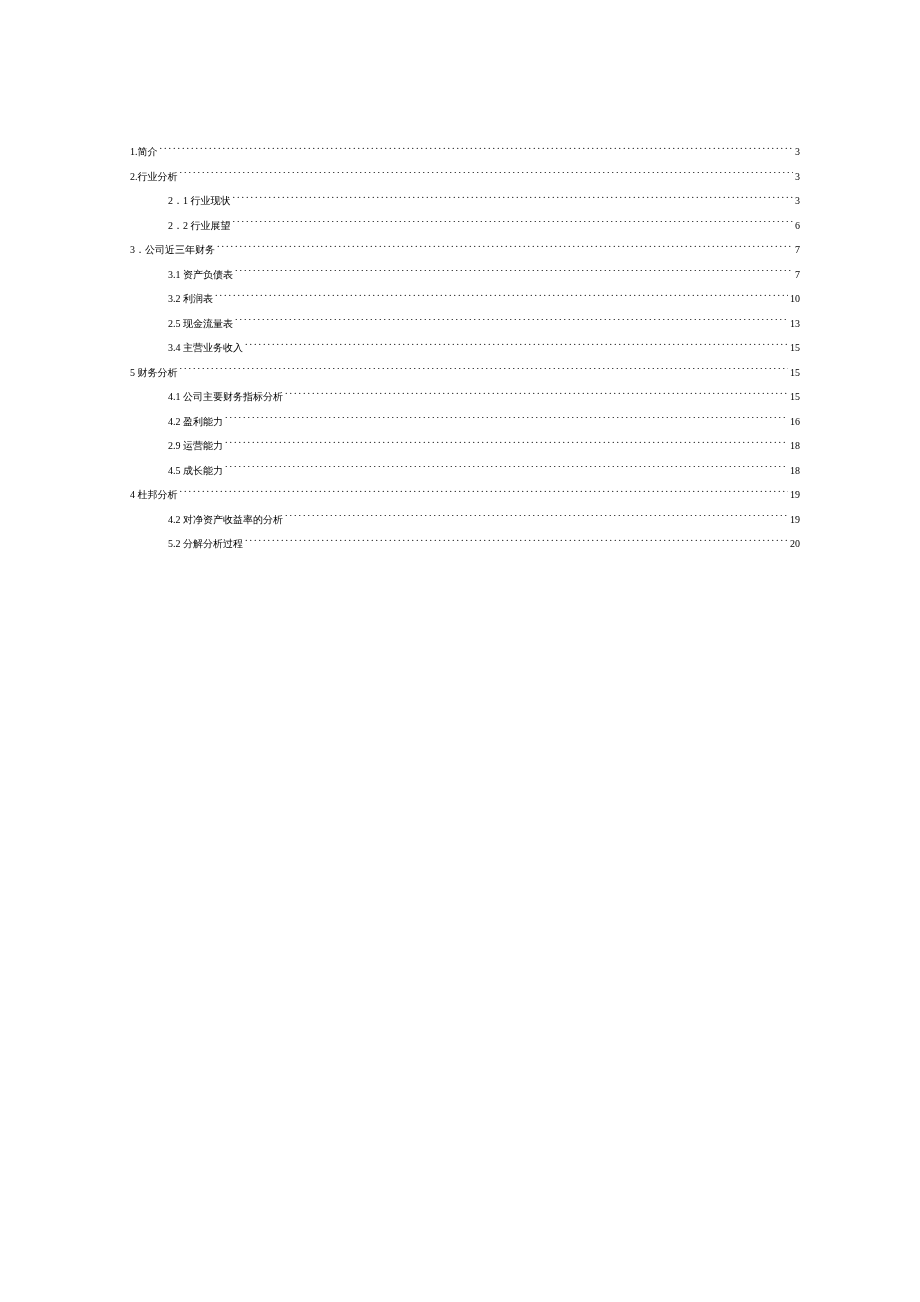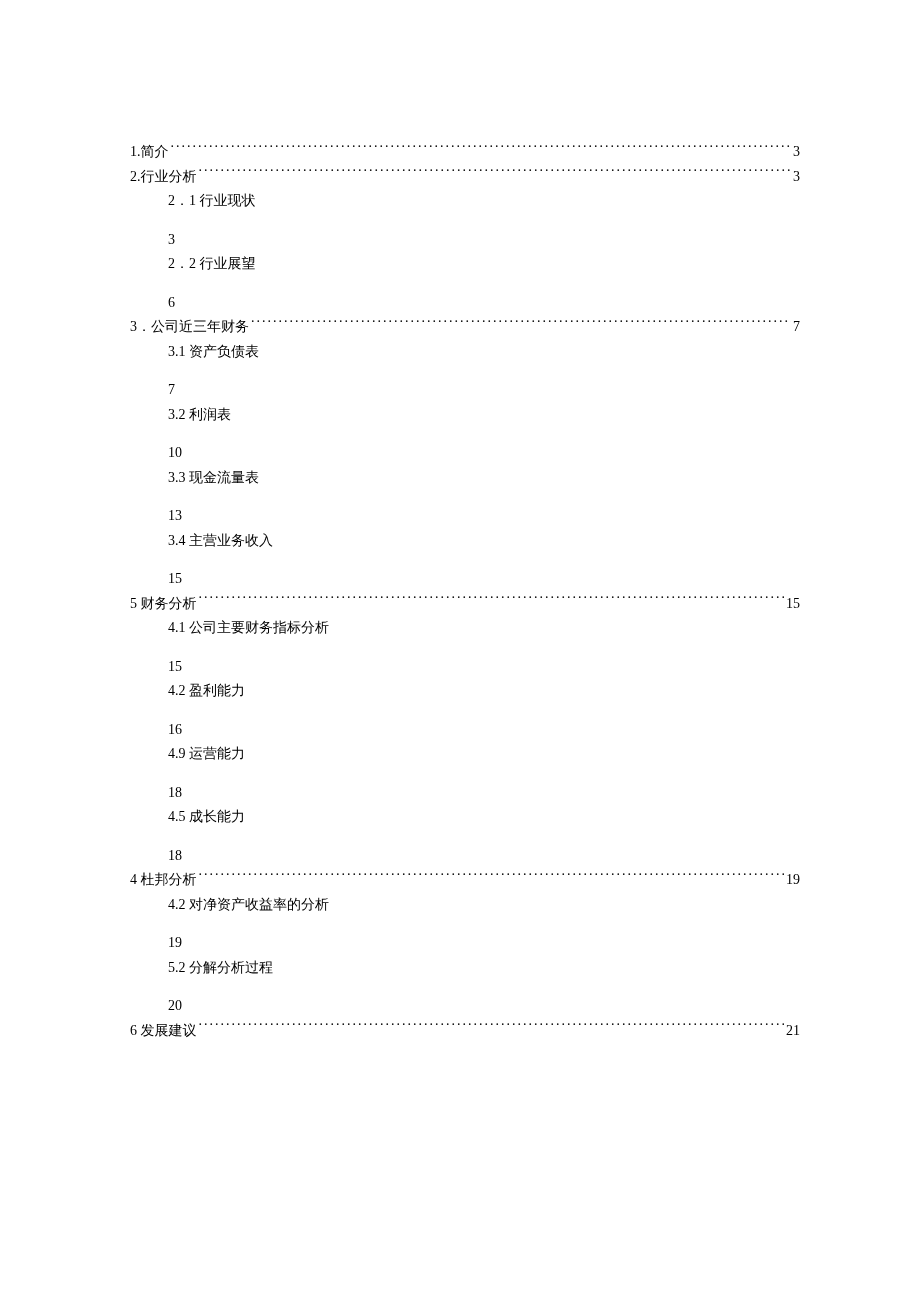--- a/index.html
+++ b/index.html
@@ -10,29 +10,28 @@
       width: 920px;
       height: 1302px;
       overflow: hidden;
     }
     .page {
       padding: 140px 120px 0 130px;
       box-sizing: border-box;
     }
     .toc-item {
       display: flex;
-      align-items: flex-start;
-      font-size: 14px;
+      align-items: center;
+      font-size: 10px;
       line-height: 24.5px;
       color: #000;
       white-space: nowrap;
     }
     .toc-item.level-2 {
       padding-left: 38px;
-      flex-direction: column;
     }
     .toc-label {
       flex: 0 0 auto;
     }
     .toc-dots {
       flex: 1 1 auto;
       margin: 0 2px;
       overflow: hidden;
       letter-spacing: 2px;
       color: #000;
@@ -86,21 +85,21 @@
         <span class="toc-label">3.1 资产负债表</span>
         <span class="toc-dots"></span>
         <span class="toc-page">7</span>
       </div>
       <div class="toc-item level-2">
         <span class="toc-label">3.2 利润表</span>
         <span class="toc-dots"></span>
         <span class="toc-page">10</span>
       </div>
       <div class="toc-item level-2">
-        <span class="toc-label">3.3 现金流量表</span>
+        <span class="toc-label">2.5 现金流量表</span>
         <span class="toc-dots"></span>
         <span class="toc-page">13</span>
       </div>
       <div class="toc-item level-2">
         <span class="toc-label">3.4 主营业务收入</span>
         <span class="toc-dots"></span>
         <span class="toc-page">15</span>
       </div>
       <div class="toc-item level-1">
         <span class="toc-label">5 财务分析</span>
@@ -111,21 +110,21 @@
         <span class="toc-label">4.1 公司主要财务指标分析</span>
         <span class="toc-dots"></span>
         <span class="toc-page">15</span>
       </div>
       <div class="toc-item level-2">
         <span class="toc-label">4.2  盈利能力</span>
         <span class="toc-dots"></span>
         <span class="toc-page">16</span>
       </div>
       <div class="toc-item level-2">
-        <span class="toc-label">4.9  运营能力</span>
+        <span class="toc-label">2.9  运营能力</span>
         <span class="toc-dots"></span>
         <span class="toc-page">18</span>
       </div>
       <div class="toc-item level-2">
         <span class="toc-label">4.5  成长能力</span>
         <span class="toc-dots"></span>
         <span class="toc-page">18</span>
       </div>
       <div class="toc-item level-1">
         <span class="toc-label">4 杜邦分析</span>
@@ -135,19 +134,14 @@
       <div class="toc-item level-2">
         <span class="toc-label">4.2 对净资产收益率的分析</span>
         <span class="toc-dots"></span>
         <span class="toc-page">19</span>
       </div>
       <div class="toc-item level-2">
         <span class="toc-label">5.2 分解分析过程</span>
         <span class="toc-dots"></span>
         <span class="toc-page">20</span>
       </div>
-      <div class="toc-item level-1">
-        <span class="toc-label">6 发展建议</span>
-        <span class="toc-dots"></span>
-        <span class="toc-page">21</span>
-      </div>
     </div>
 </div>
 
 </body></html>

